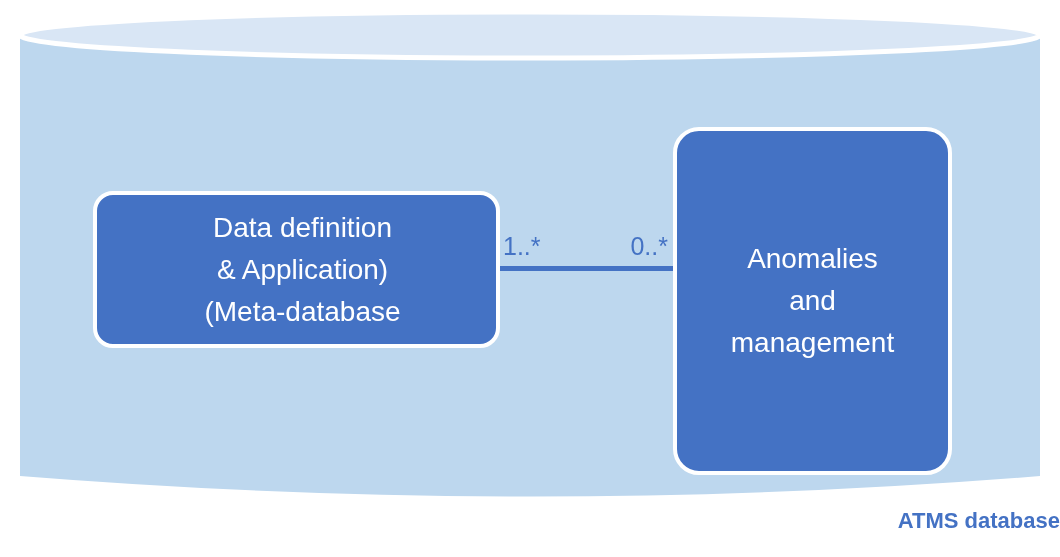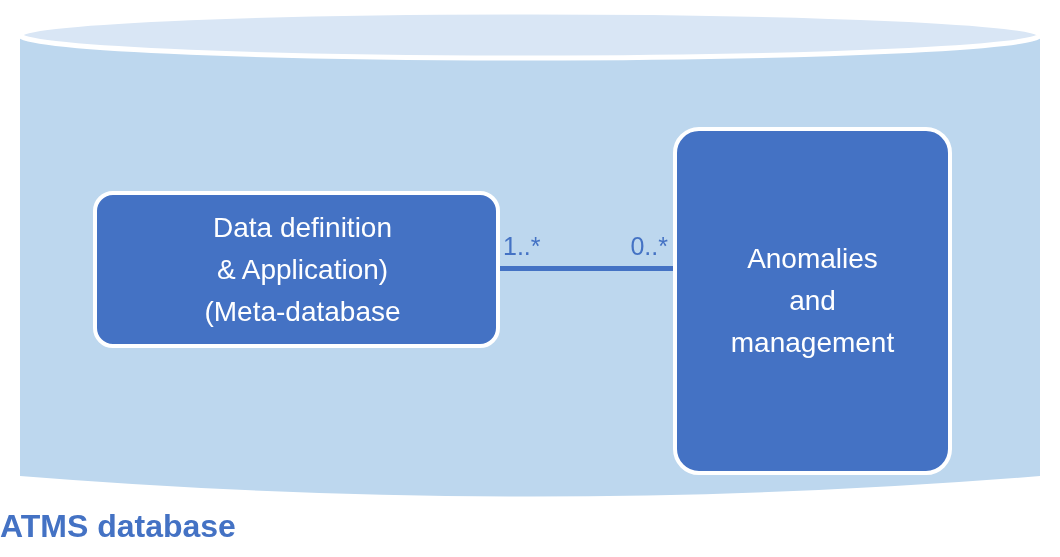--- a/index.html
+++ b/index.html
@@ -74,22 +74,22 @@
   .mult-right {
     left: 620px;
     width: 48px;
     text-align: right;
   }
   .caption {
     position: absolute;
     left: 0;
     top: 508px;
     width: 100%;
-    text-align: left;
-    font-size: 32px;
+    text-align: right;
+    font-size: 22px;
     font-weight: bold;
     color: #4472C4;
   }
 </style>
 </head>
 <body>
 
 <div class="stage">
 
   <svg class="cylinder-svg" viewBox="0 0 1060 557" aria-hidden="true">

